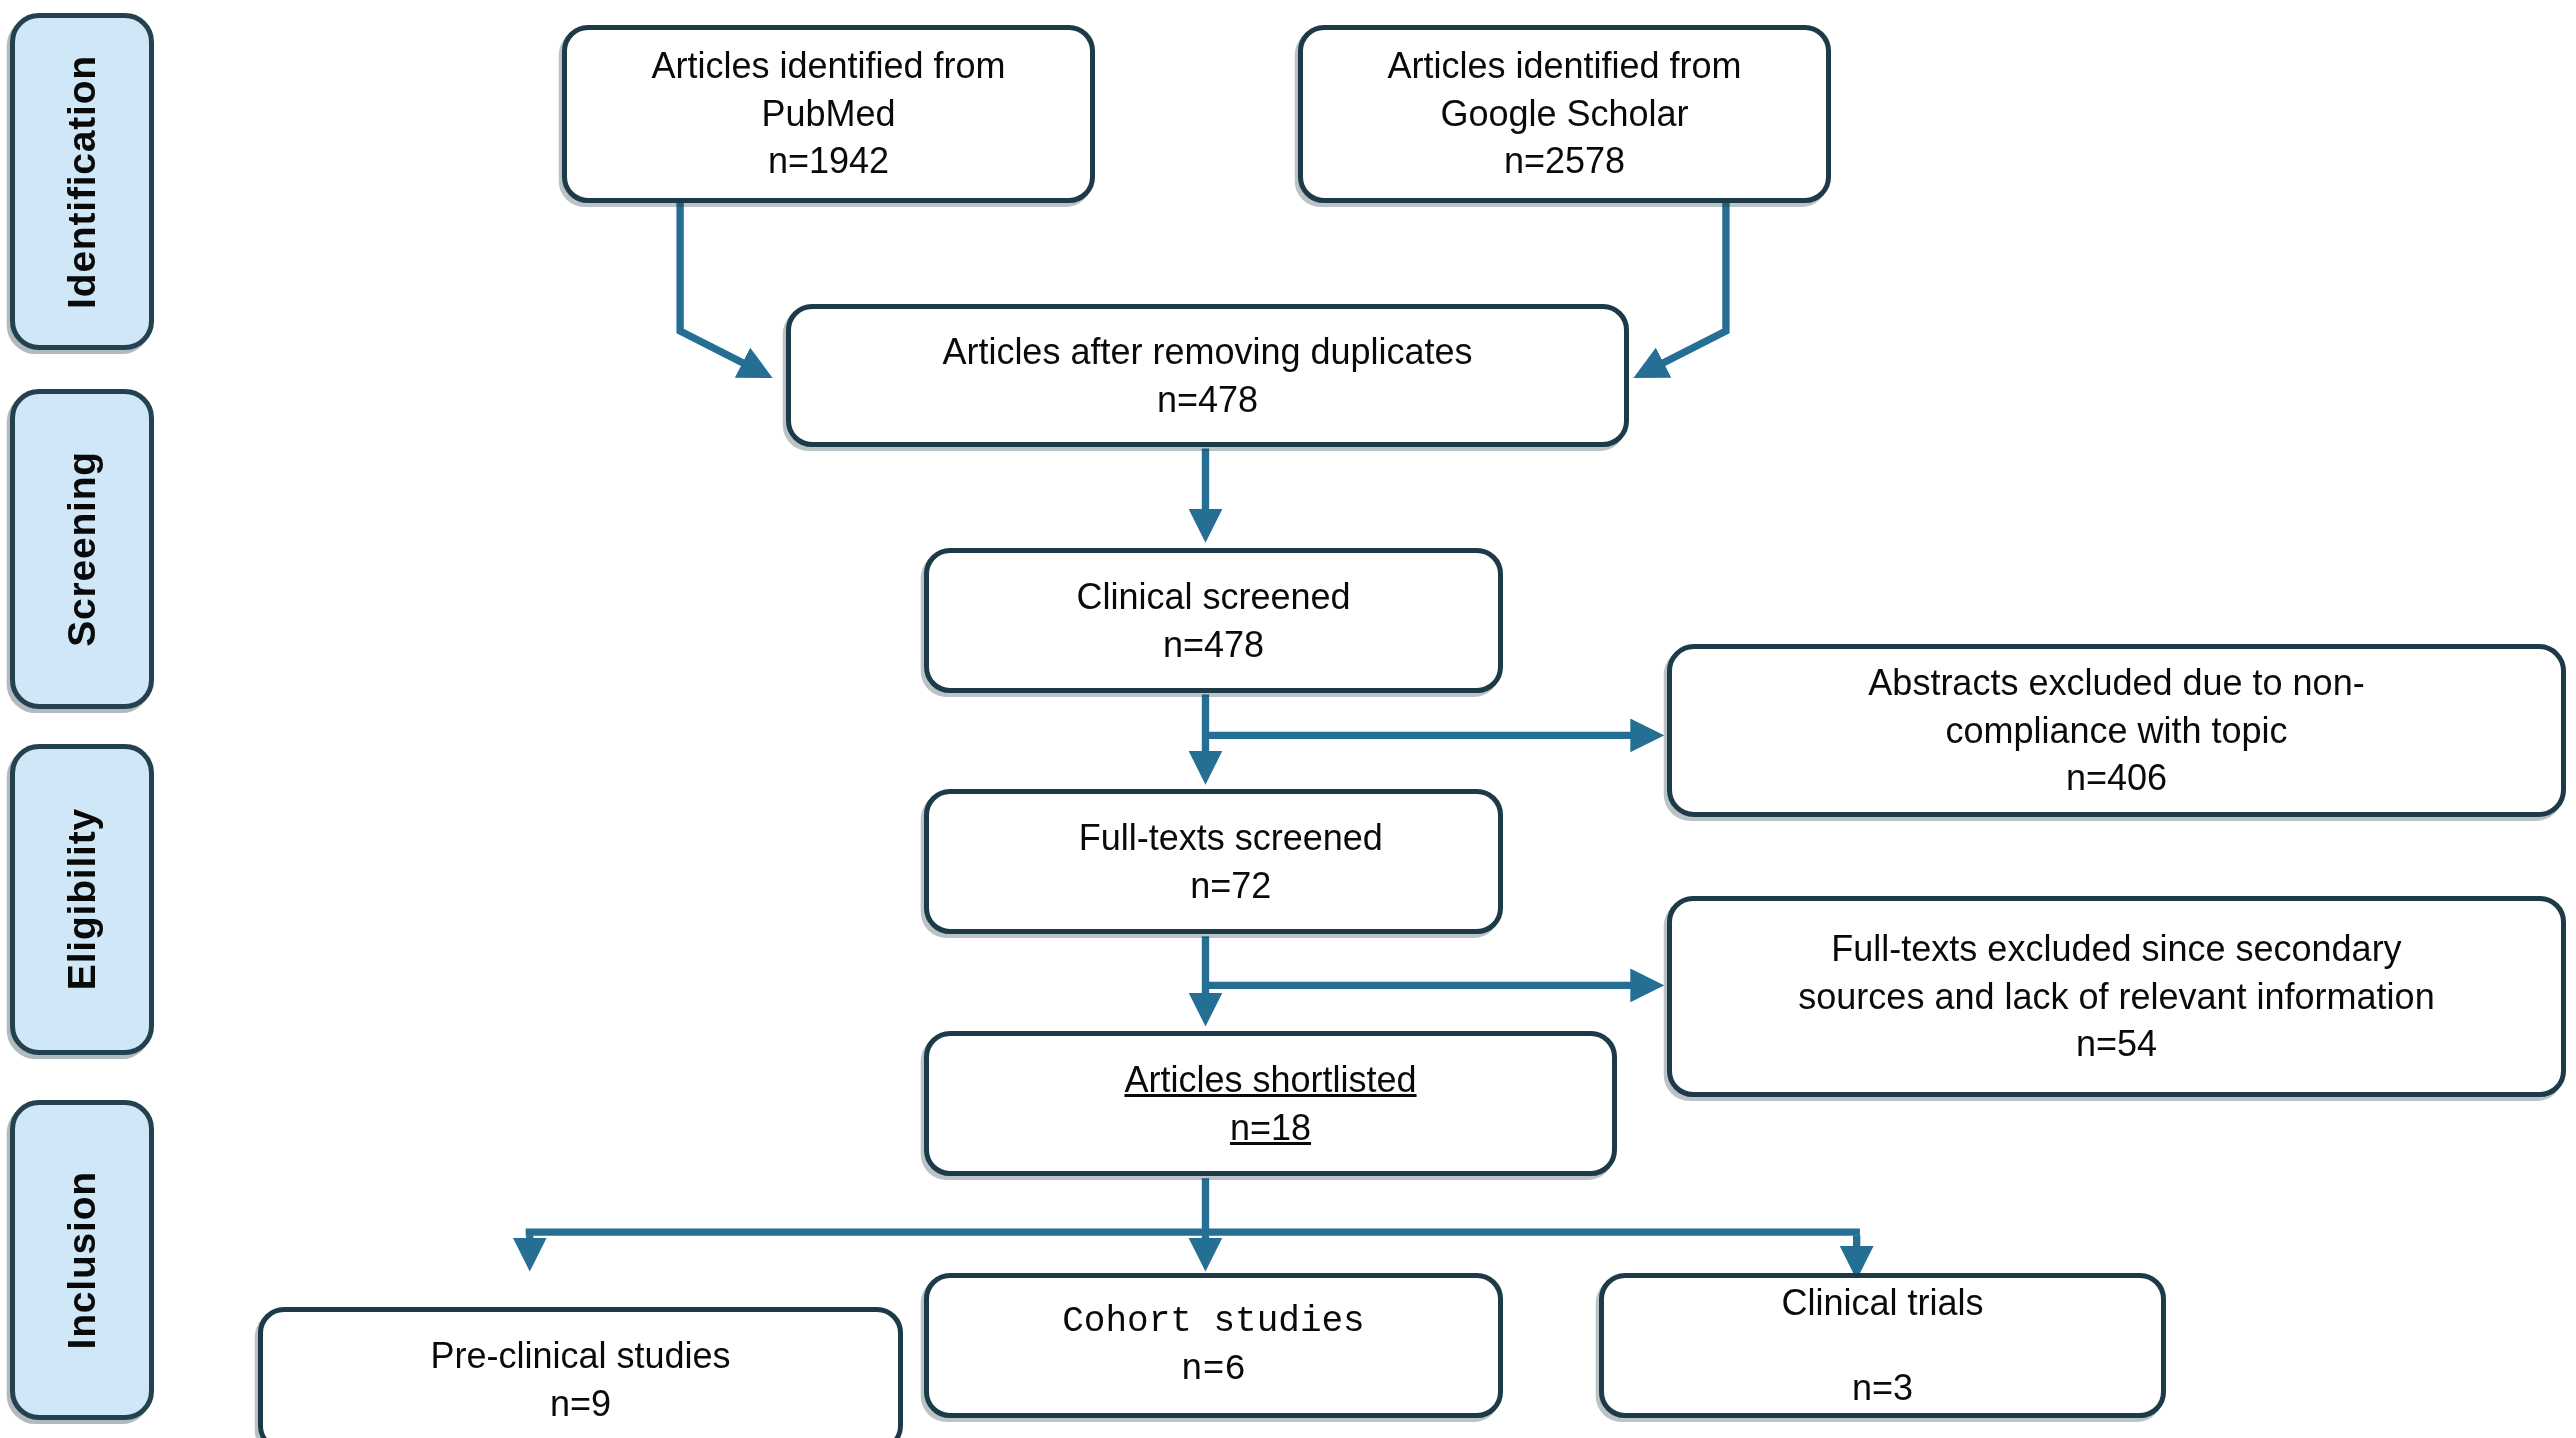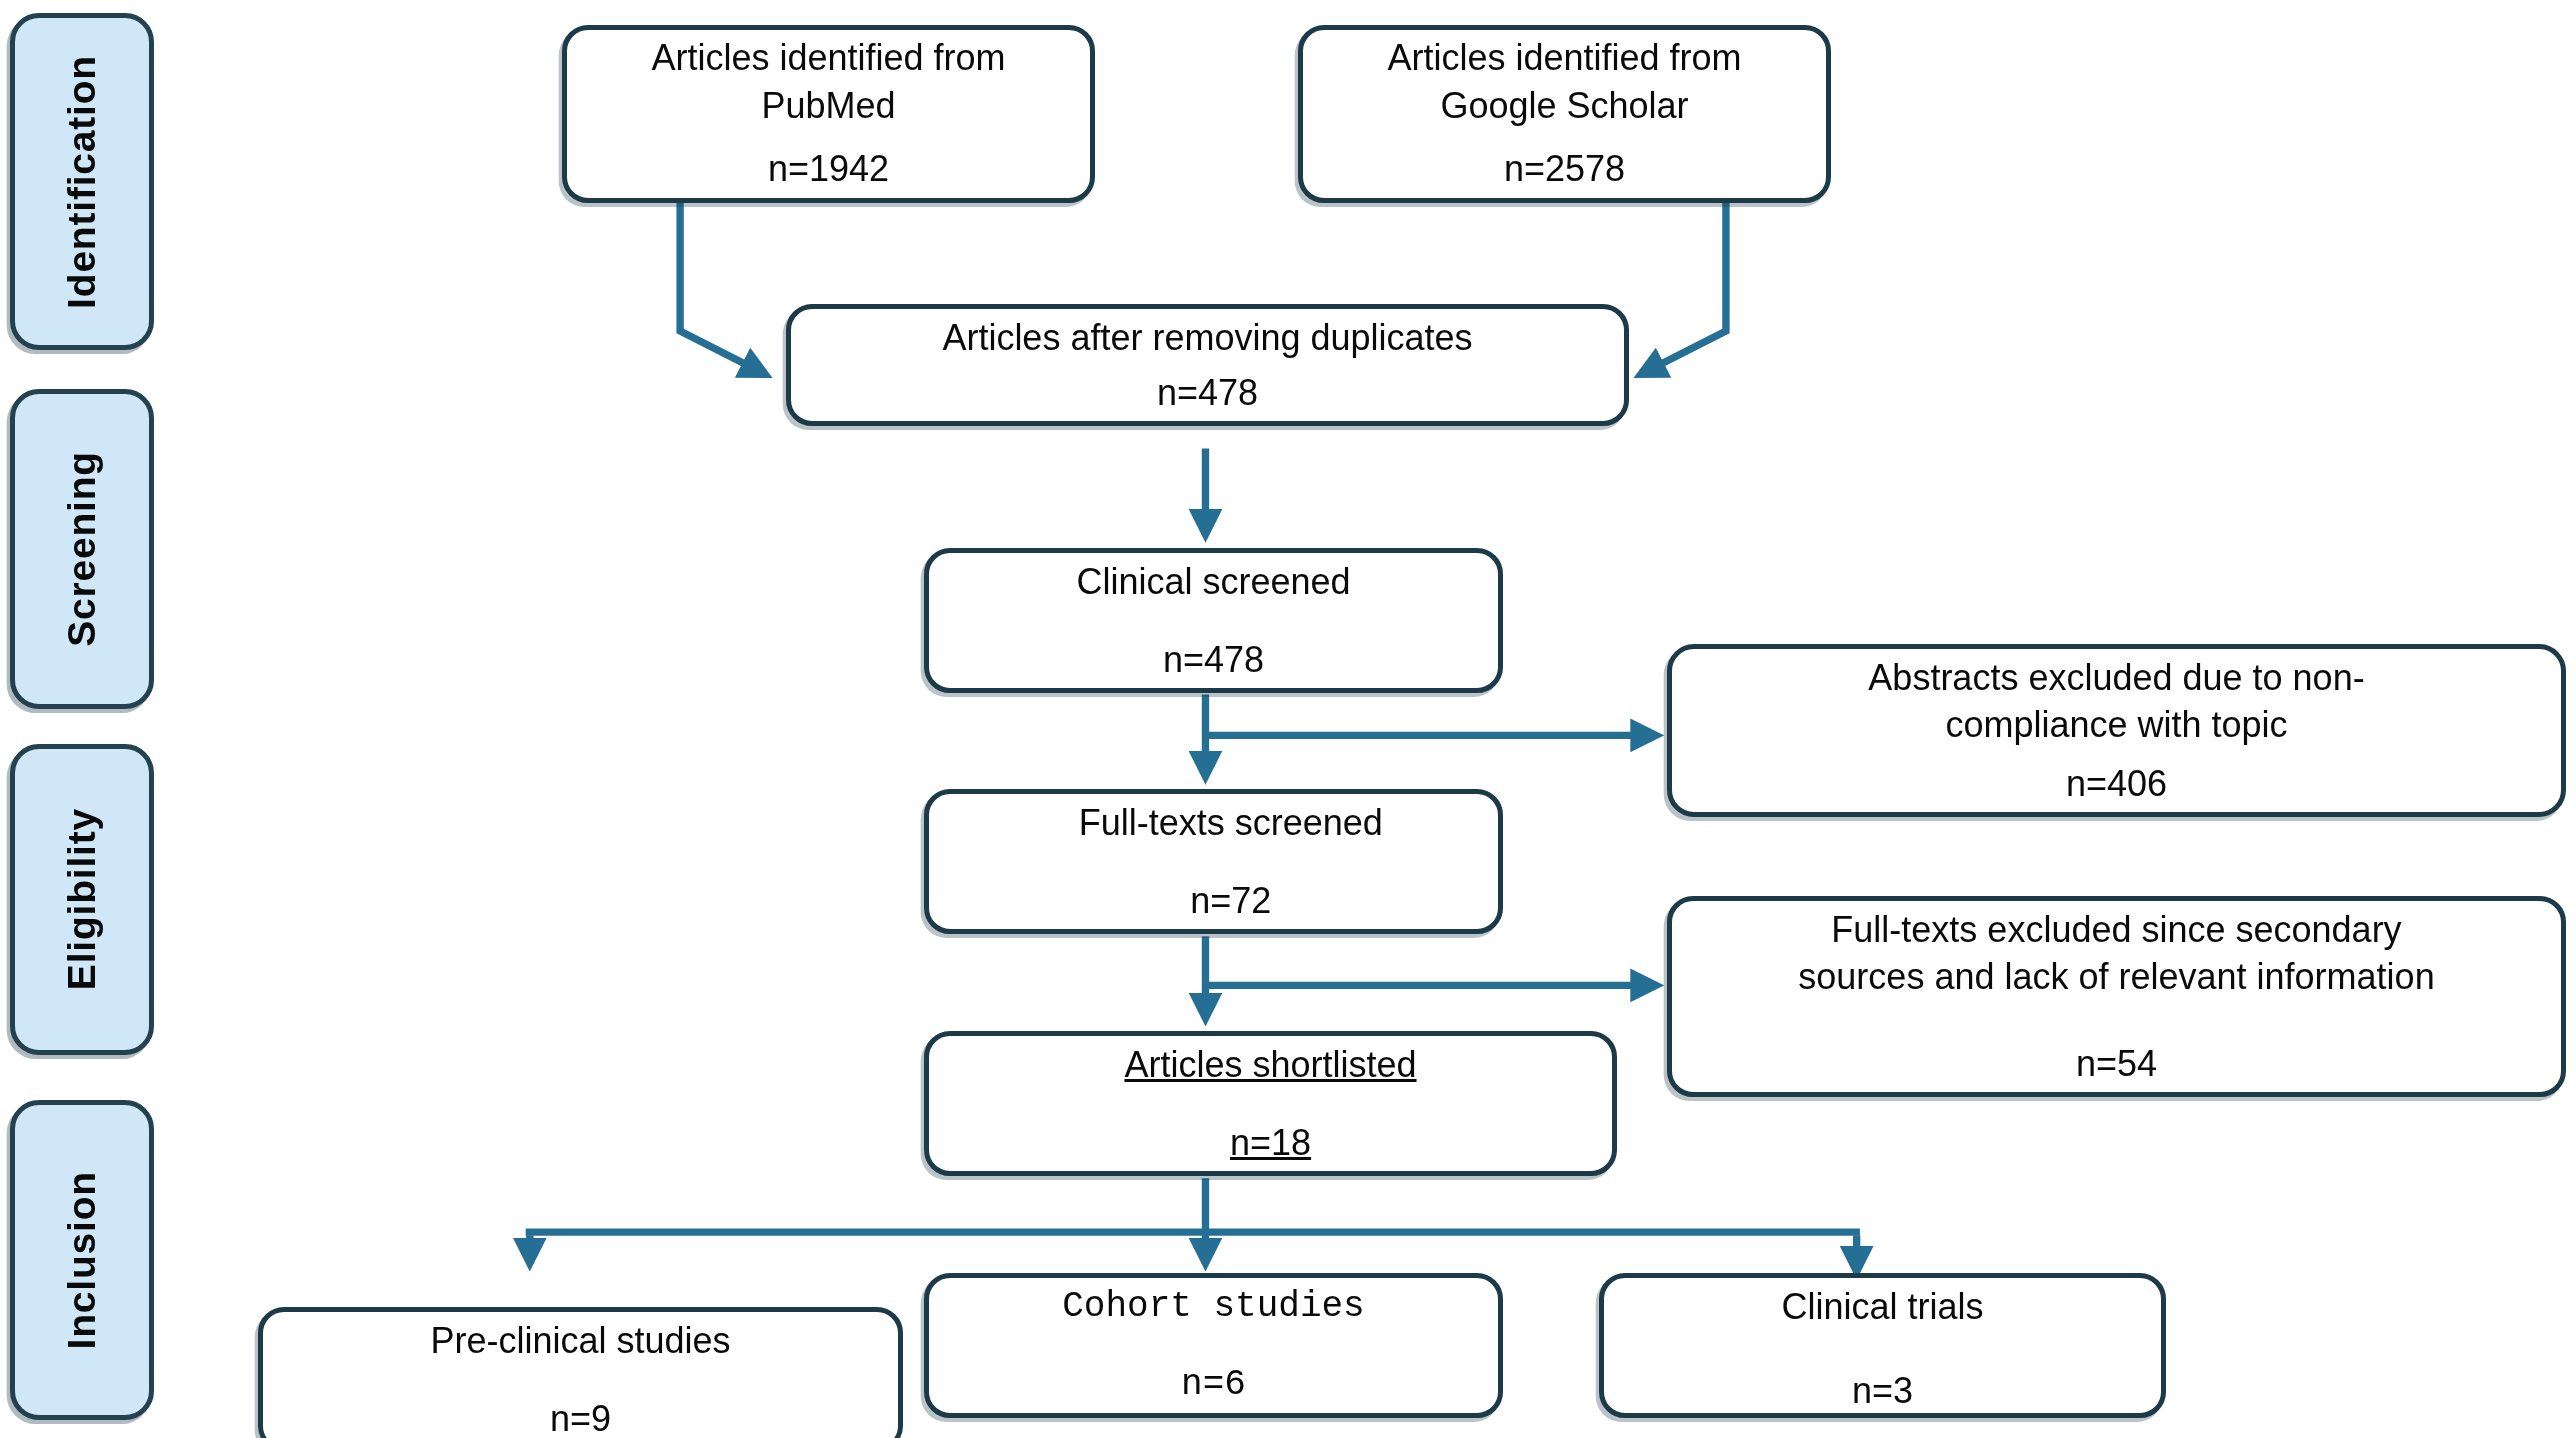--- a/index.html
+++ b/index.html
@@ -33,31 +33,31 @@
   #stage-eligibility{top:744px;height:311px;}
   #stage-inclusion{top:1100px;height:320px;}
 
   
   .node{
     position:absolute;
     background:#ffffff;
     border:5.7px solid var(--node-border,#1c3a48);
     border-radius:26px;
     box-shadow:-3.3px 4.1px 0 rgba(28,57,71,.30);
-    display:flex;flex-direction:column;align-items:center;justify-content:space-between;
+    display:flex;flex-direction:column;align-items:center;justify-content:center;
     text-align:center;
     font-size:36px;line-height:1.32;
     box-sizing:border-box;
     padding:4.9px 11.4px;
   }
   .node .lbl{white-space:pre-line;}
   .node .cnt{white-space:nowrap;}
   #node-pubmed{left:562px;top:24.5px;width:533px;height:178px;}
   #node-scholar{left:1298px;top:24.5px;width:533px;height:178px;}
-  #node-duplicates{left:786px;top:304px;width:843px;height:122px;}
+  #node-duplicates{left:786px;top:304px;width:843px;height:143px;}
   #node-abstracts-screened{left:924px;top:548px;width:579px;height:145px;}
   #node-abstracts-excluded{left:1667px;top:644px;width:899px;height:173px;border-radius:27px;}
   #node-fulltexts-screened{left:924px;top:789px;width:579px;height:145px;padding-left:46px;}
   #node-fulltexts-excluded{left:1667px;top:896px;width:899px;height:201px;}
   #node-shortlisted{left:924px;top:1031px;width:693px;height:145px;text-decoration:underline;}
   #node-preclinical{left:258px;top:1273px;width:645px;height:145px;margin-top:34px;}
   #node-cohort{left:924px;top:1273px;width:579px;height:145px;font-family:Liberation Mono, monospace;}
   #node-trials{left:1599px;top:1273px;width:567px;height:145px;gap:37px;}
 
   

